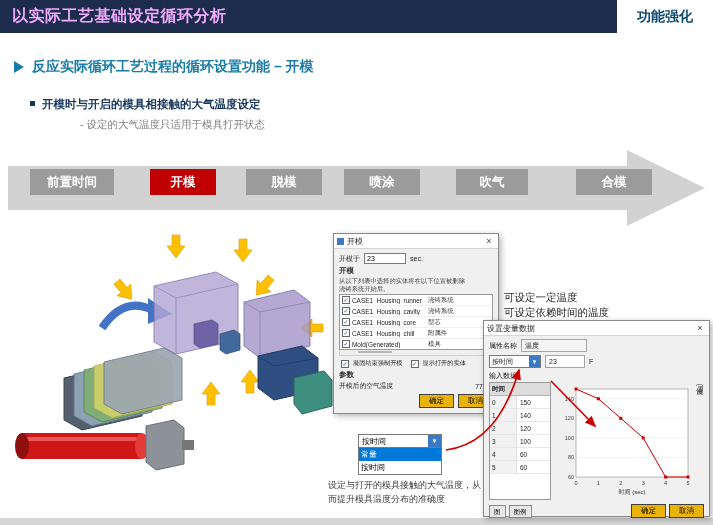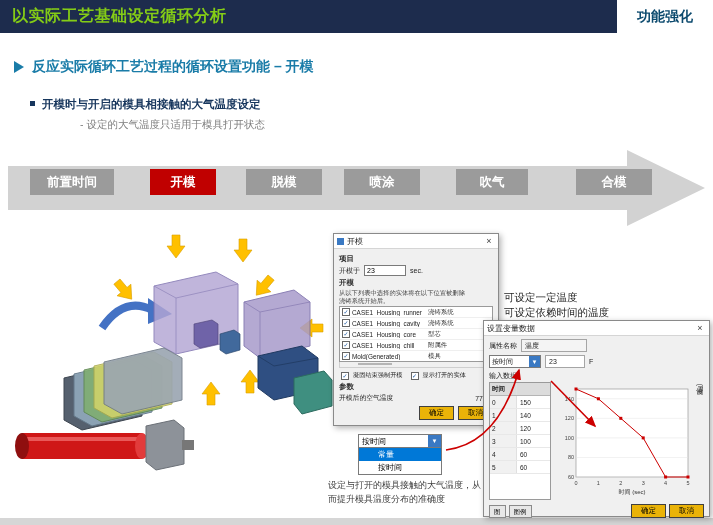--- a/index.html
+++ b/index.html
@@ -1,21 +1,21 @@
 <!DOCTYPE html>
 <html><head>
 <meta charset="utf-8">
 <style>
   html,body{margin:0;padding:0;background:#888;}
   .slide{position:relative;width:713px;height:525px;background:#ffffff;overflow:hidden;
          font-family:"Liberation Sans","DejaVu Sans",sans-serif;}
 
   
   .header{position:absolute;top:0;left:0;width:713px;height:33px;display:flex;}
-  .header-main{flex:1;background:#1d2c4d;color:#84cc16;display:flex;align-items:center;padding-left:12px;gap:13px;}
+  .header-main{flex:1;background:#1d2c4d;color:#f0abfc;display:flex;align-items:center;padding-left:12px;gap:13px;}
   .title-zh{font-size:16px;font-weight:bold;letter-spacing:.5px;}
   .title-en{font-size:13px;}
   .header-badge{width:96px;background:#ffffff;color:#0c4a6e;font-weight:bold;font-size:14px;
                 display:flex;align-items:center;justify-content:center;}
 
   
   .heading{position:absolute;top:58px;left:14px;display:flex;align-items:center;gap:8px;
            color:#1a7ca8;font-weight:bold;font-size:14px;}
   .play{width:0;height:0;border-left:10px solid #1a7ca8;border-top:6px solid transparent;border-bottom:6px solid transparent;}
   .bullet{position:absolute;top:97px;left:30px;font-size:11.5px;font-weight:bold;color:#17365d;}
@@ -66,21 +66,21 @@
   .btnrow{display:flex;justify-content:flex-end;gap:4px;margin-top:3px;}
   .btn{font-size:7.5px;font-family:inherit;background:#eab308;border:1px solid #404040;padding:1px 9px;line-height:10px;}
   .btn-sm{font-size:6.5px;font-family:inherit;background:#e7e7e7;border:1px solid #8a8a8a;padding:1px 4px;line-height:9px;}
 
   
   .combo-stack{position:absolute;left:358px;top:434px;width:84px;z-index:20;font-size:8px;}
   .combo{height:14px;background:#fff;border:1px solid #7a7a7a;display:flex;align-items:center;box-sizing:border-box;}
   .combo-text{flex:1;padding-left:3px;}
   .combo-btn{width:13px;height:100%;background:#3a79c3;color:#fff;font-size:6px;display:flex;align-items:center;justify-content:center;}
   .combo-list{background:#fff;border:1px solid #7a7a7a;border-top:none;}
-  .opt{height:13px;display:flex;align-items:center;padding-left:19px;}
+  .opt{height:13px;display:flex;align-items:center;padding-left:2px;}
   .opt.hl{background:#0078d7;color:#fff;}
 
   
   .caption{position:absolute;left:328px;top:479px;font-size:9px;line-height:13.5px;color:#3f3f3f;white-space:pre-line;}
   .side-note{position:absolute;left:504px;top:290px;font-size:10.5px;line-height:15px;color:#1f1f1f;white-space:pre-line;}
 
   
   .d2{left:483px;top:320px;width:227px;height:197px;box-sizing:border-box;}
   .d2-row{display:flex;align-items:center;gap:4px;font-size:7px;margin:3px 5px 0 5px;}
   .fld{border:1px solid #a5a5a5;background:#f4f4f4;height:11px;line-height:11px;padding:0 3px;box-sizing:content-box;}
@@ -197,21 +197,20 @@
     </g>
   </svg>
 
   <div class="dlg d1">
     <div class="dlg-title">
       <span class="dlg-ico"></span>
       <span class="ttl">开模</span>
       <span class="dlg-x">×</span>
     </div>
     <div class="d1-body">
-      <div class="d1-sec">项目</div>
       <div class="d1-row">
         <span>开模于</span>
         <input class="tiny-input" readonly="" value="23" style="">
         <span>sec.</span>
       </div>
       <div class="d1-sec">开模</div>
       <div class="help">
         <div>从以下列表中选择的实体将在以下位置被删除</div>
         <div>浇铸系统开始后。</div>
       </div>

